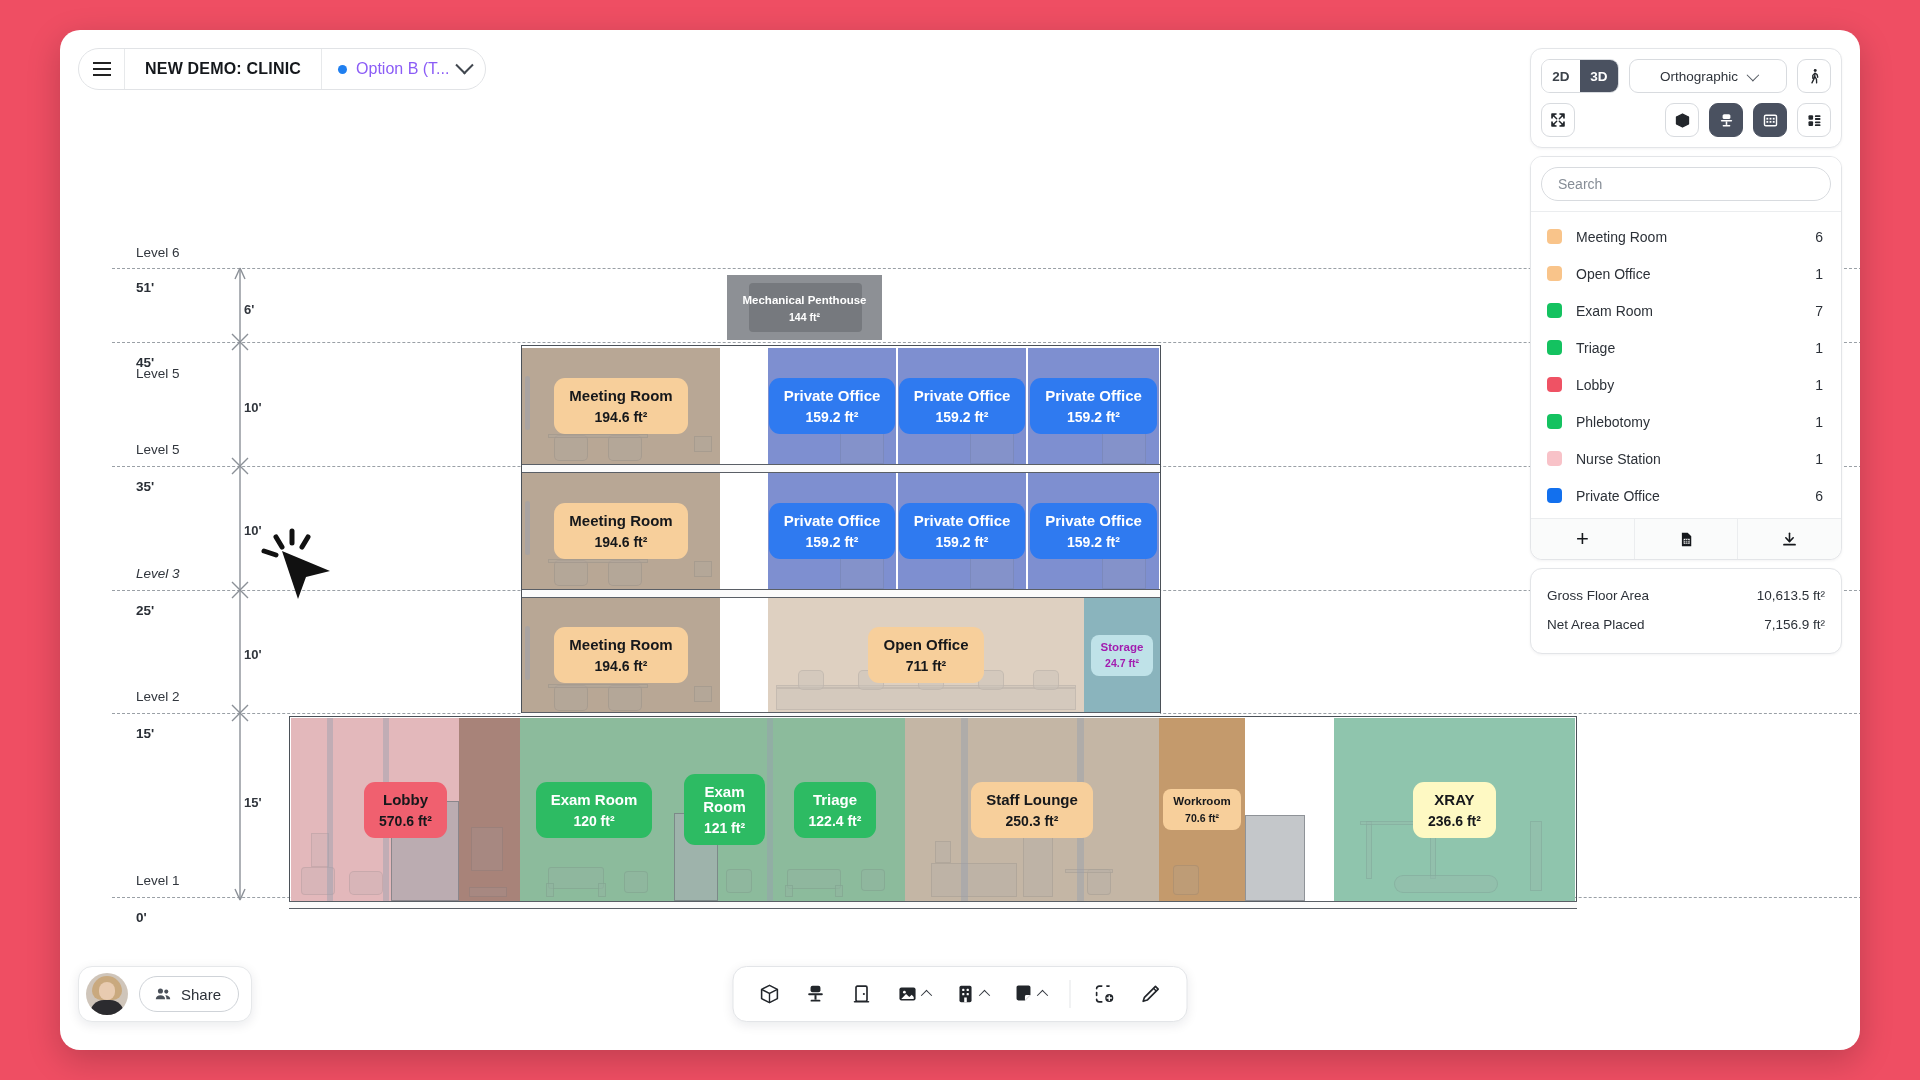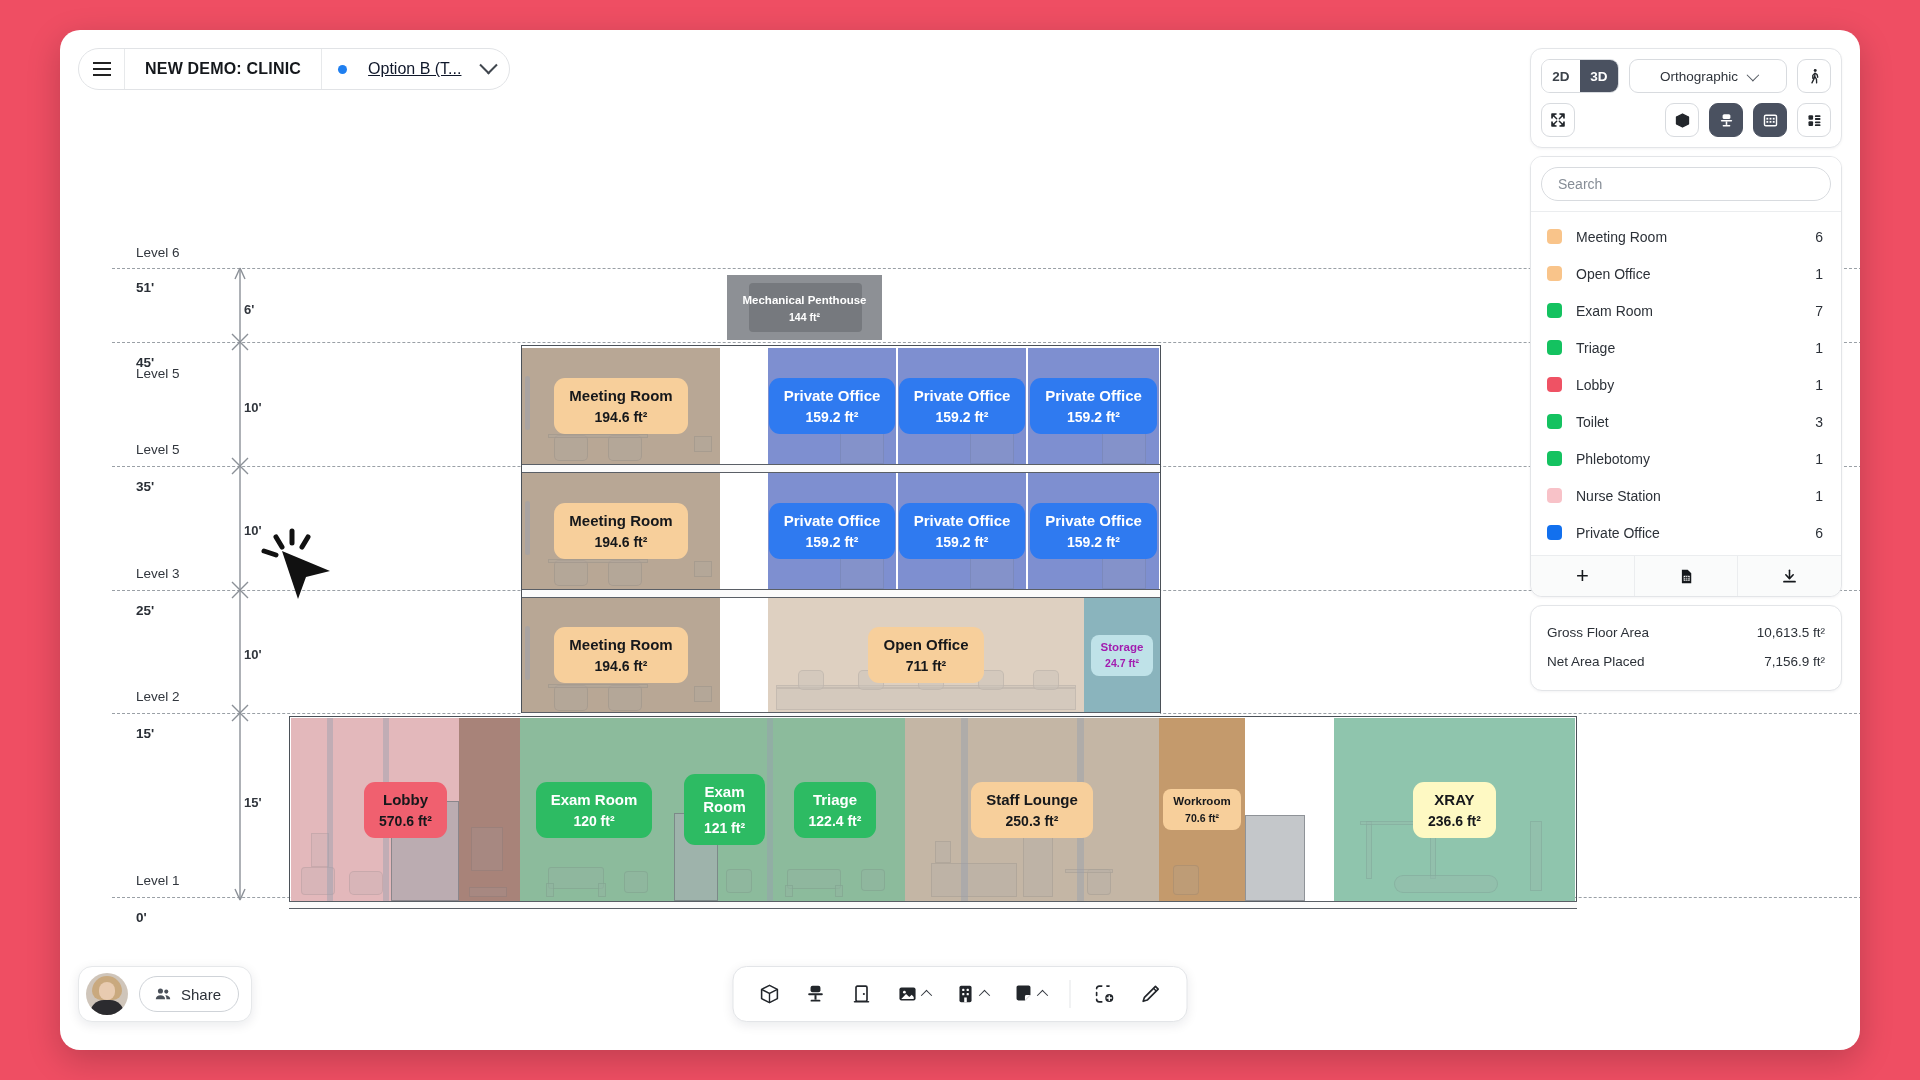--- a/index.html
+++ b/index.html
@@ -45,25 +45,24 @@
   .tb-project {
     padding: 0 20px;
     font-size: 16px; font-weight: 700; color: #15181c;
     letter-spacing: .2px;
     border-right: 1px solid #e7e9eb;
     white-space: nowrap;
     cursor: pointer;
   }
   .tb-option {
     padding: 0 14px 0 16px;
-    gap: 21px;
-    font-size: 16px; color: #0f172a;
+    gap: 9px;
+    font-size: 16px; color: #8b5cf6;
     white-space: nowrap;
     cursor: pointer;
-    text-decoration: underline;
   }
   .opt-dot { width: 9px; height: 9px; border-radius: 50%; background: #1f7ff0; flex:none; }
   .chev {
     width: 13px; height: 13px; flex: none;
     border-right: 2px solid #41474f; border-bottom: 2px solid #41474f;
     transform: rotate(45deg) translate(-3px,-3px);
   }
 
   
   #right-rail {
@@ -247,21 +246,21 @@
     <div class="grid-line" style="left:52px;  top:238px; width:1760px;"></div>
     <div class="grid-line" style="left:52px;  top:312px; width:1760px;"></div>
     <div class="grid-line" style="left:52px;  top:436px; width:1760px;"></div>
     <div class="grid-line" style="left:52px;  top:560px; width:1760px;"></div>
     <div class="grid-line" style="left:52px;  top:683px; width:1760px;"></div>
     <div class="grid-line" style="left:52px;  top:867px; width:1760px;"></div>
 
     <div class="level-label" style="left:76px; top:215px;">Level 6</div>
     <div class="level-label" style="left:76px; top:288px;margin-top:48px;">Level 5</div>
     <div class="level-label" style="left:76px; top:412px;">Level 5</div>
-    <div class="level-label" style="left:76px; top:536px;">Level 3</div>
+    <div class="level-label" style="left:76px; top:536px;font-style:italic;">Level 3</div>
     <div class="level-label" style="left:76px; top:659px;">Level 2</div>
     <div class="level-label" style="left:76px; top:843px;">Level 1</div>
 
     <div class="elev-label" style="left:76px; top:250px;">51'</div>
     <div class="elev-label" style="left:76px; top:325px;">45'</div>
     <div class="elev-label" style="left:76px; top:449px;">35'</div>
     <div class="elev-label" style="left:76px; top:573px;">25'</div>
     <div class="elev-label" style="left:76px; top:696px;">15'</div>
     <div class="elev-label" style="left:76px; top:880px;">0'</div>
 
@@ -663,25 +662,20 @@
           <span class="room-name">Triage</span>
           <span class="room-count">1</span>
         </div>
         <div class="room-row">
           <span class="swatch" style="background:#ef5264;"></span>
           <span class="room-name">Lobby</span>
           <span class="room-count">1</span>
         </div>
         <div class="room-row">
           <span class="swatch" style="background:#14c260;"></span>
-          <span class="room-name">Toilet</span>
-          <span class="room-count">3</span>
-        </div>
-        <div class="room-row">
-          <span class="swatch" style="background:#14c260;"></span>
           <span class="room-name">Phlebotomy</span>
           <span class="room-count">1</span>
         </div>
         <div class="room-row">
           <span class="swatch" style="background:#f8c2c8;"></span>
           <span class="room-name">Nurse Station</span>
           <span class="room-count">1</span>
         </div>
         <div class="room-row">
           <span class="swatch" style="background:#1270ee;"></span>

